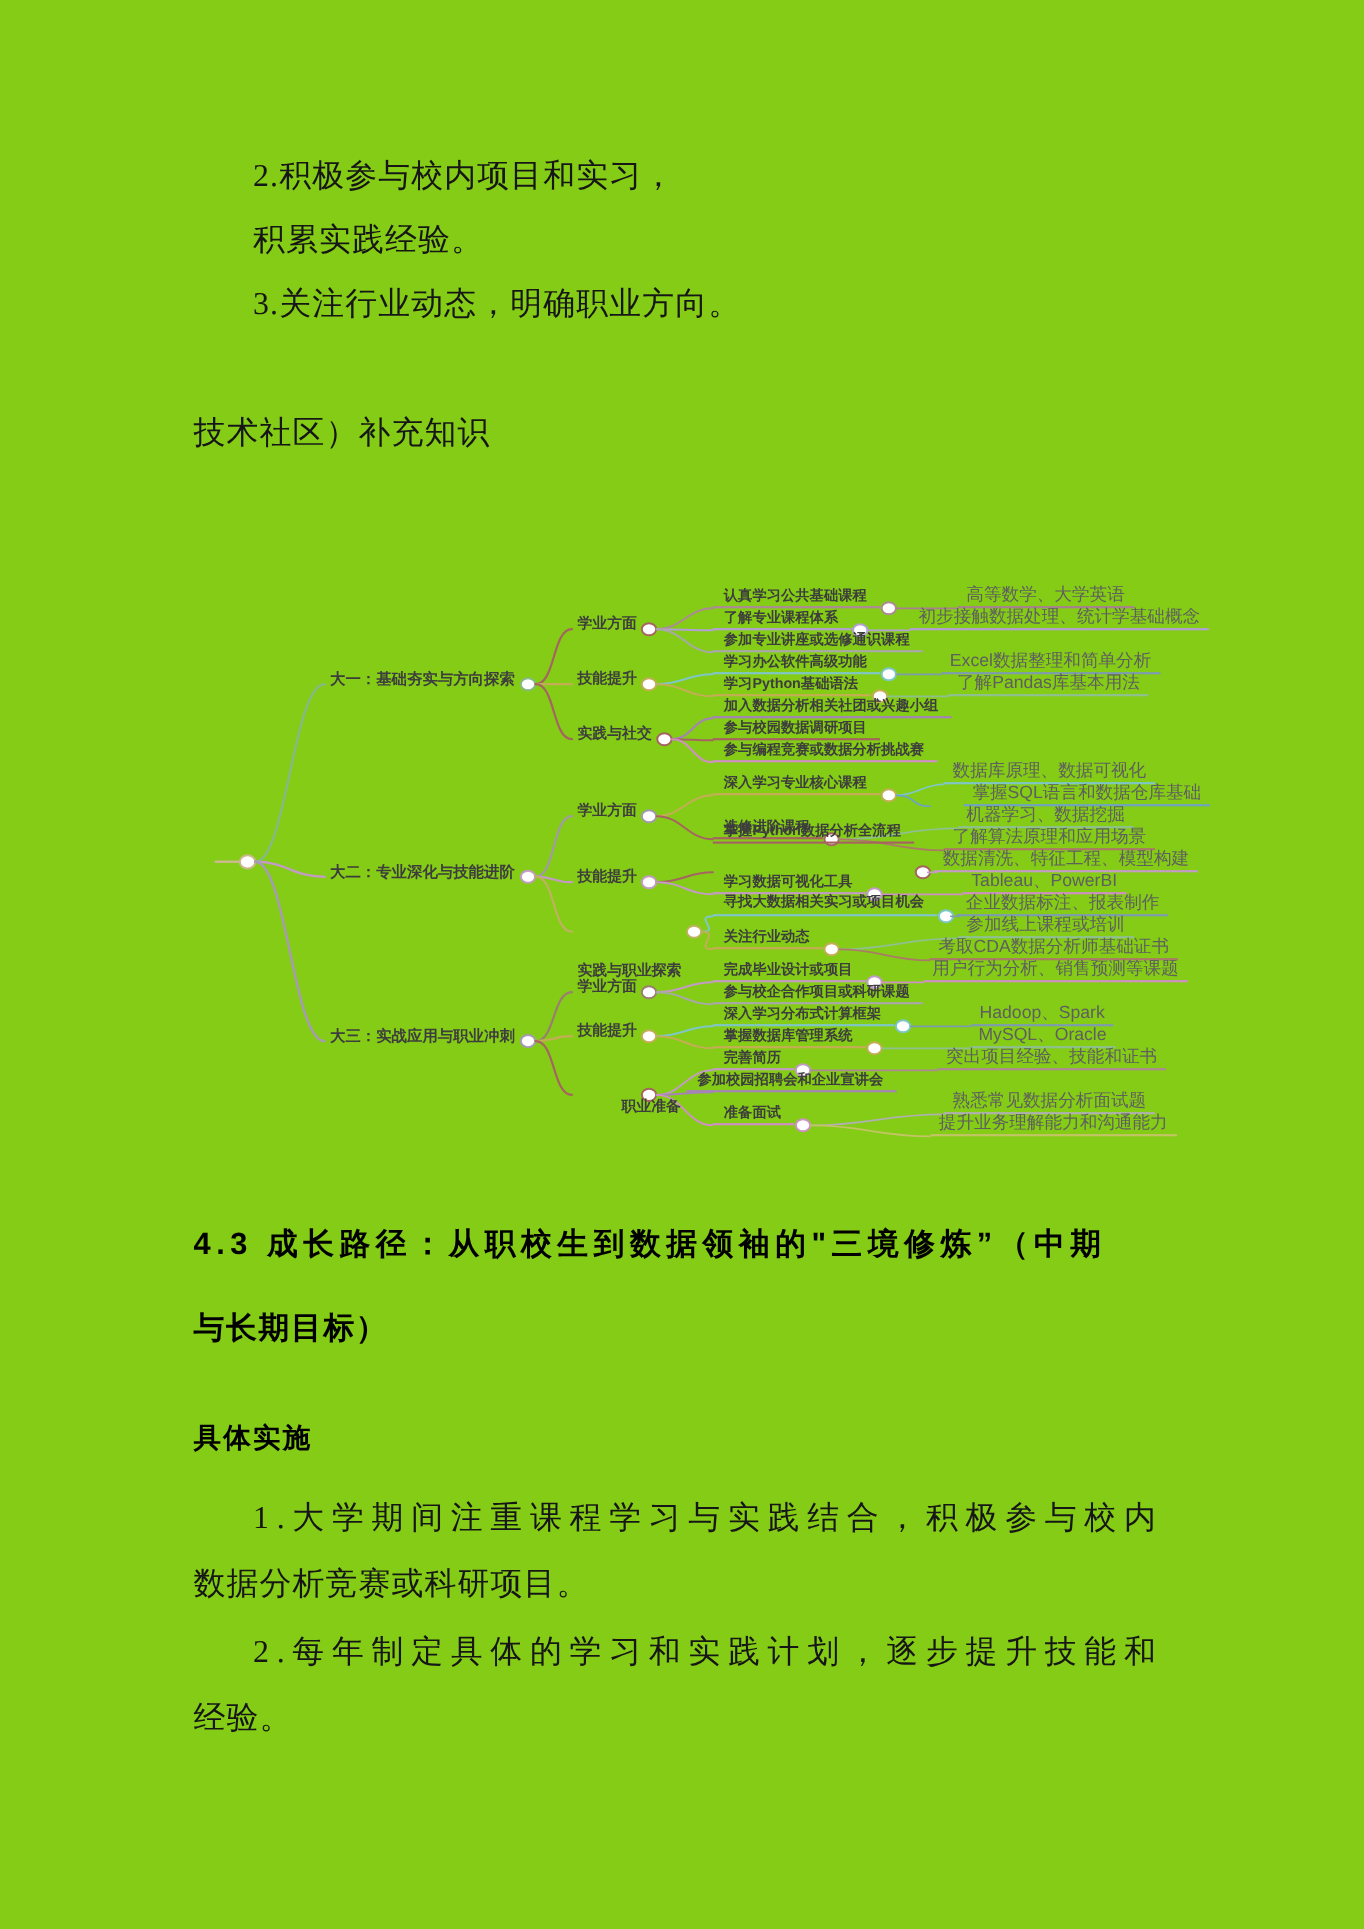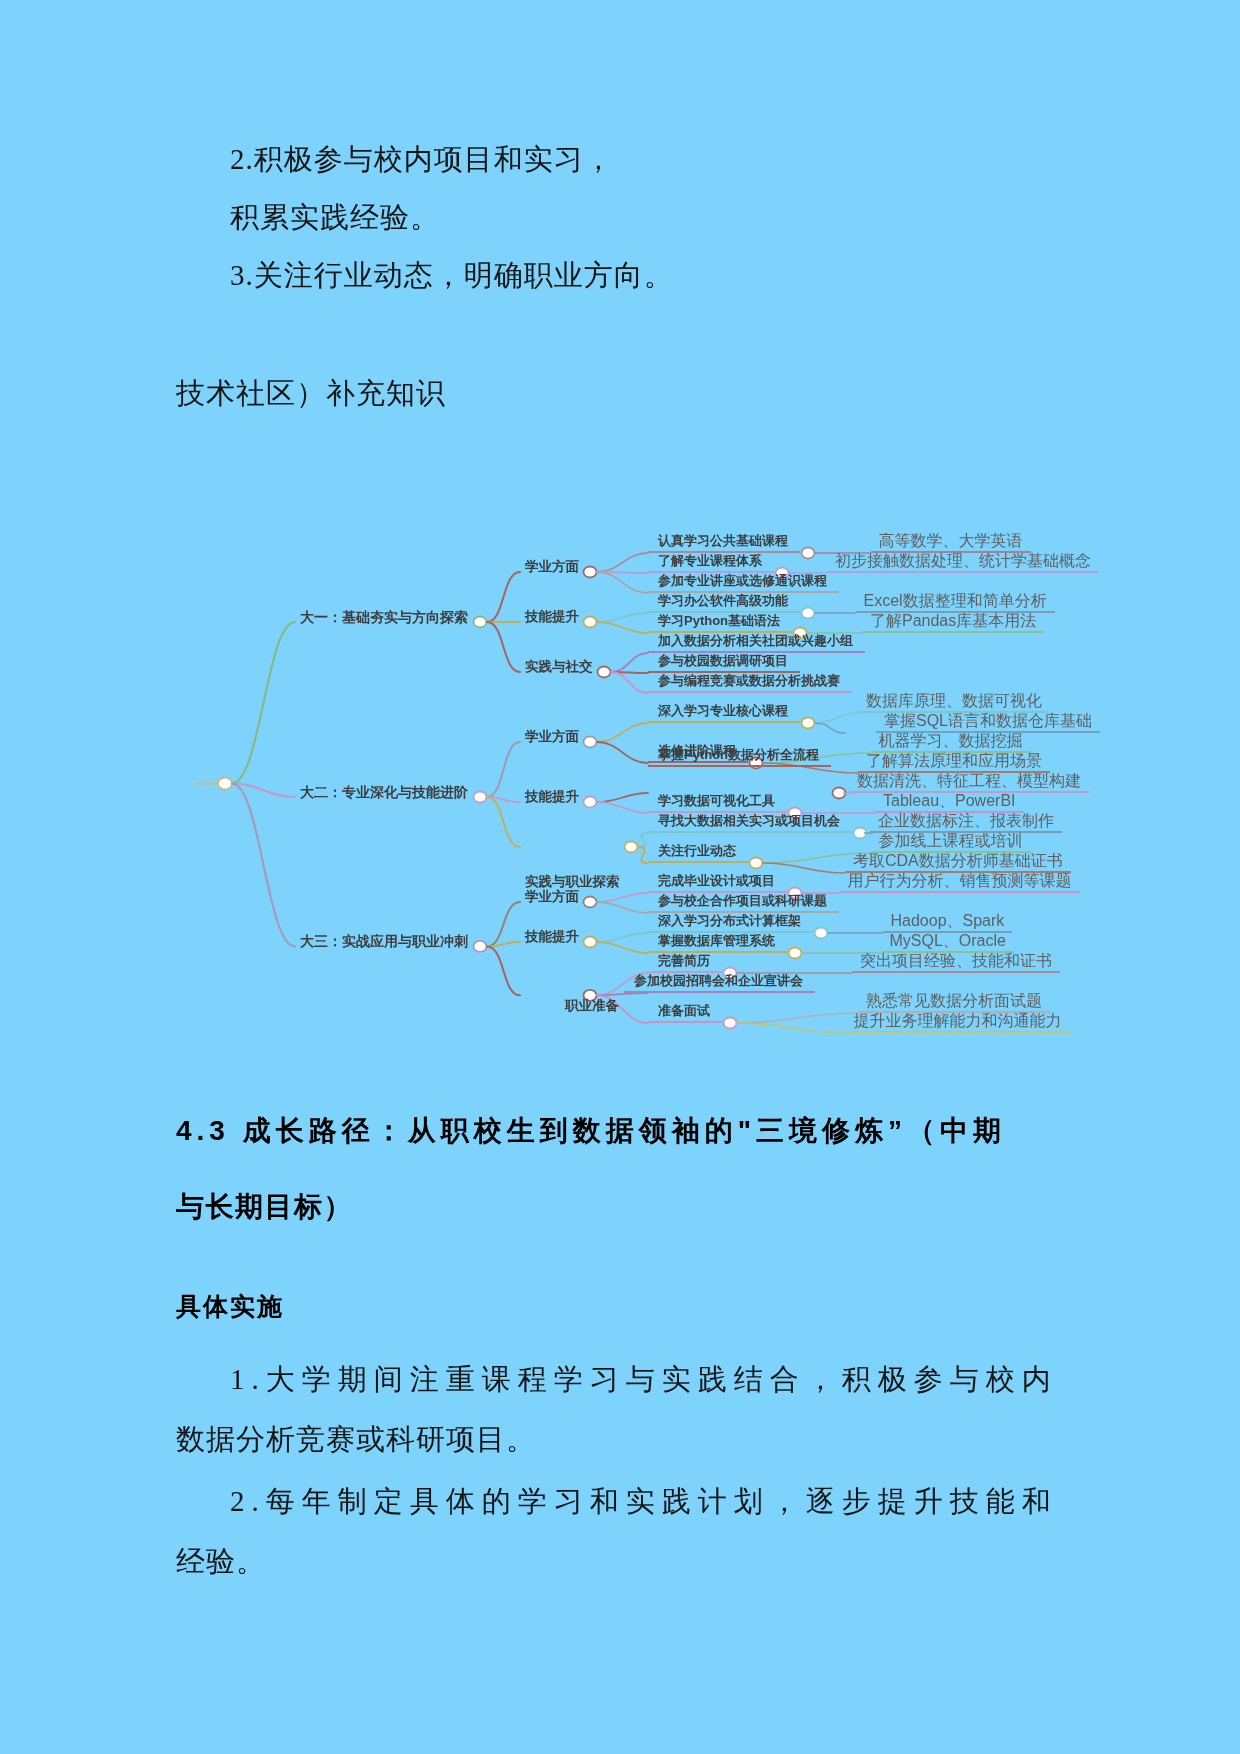--- a/index.html
+++ b/index.html
@@ -1,16 +1,16 @@
 <!DOCTYPE html>
 <html><head>
 <meta charset="utf-8">
 <style>
   html,body{margin:0;padding:0;background:#ffffff;}
-  .page{position:relative;width:1240px;height:1754px;background:#7dd3fc;overflow:hidden;
+  .page{position:relative;width:1240px;height:1754px;background:#84cc16;overflow:hidden;
         font-family:"Liberation Serif","DejaVu Serif",serif;color:#141414;}
   .doc-line{position:absolute;left:176px;font-size:29px;letter-spacing:1px;white-space:nowrap;color:#161616;}
   .doc-line.indent{left:230px;}
   .doc-line.just{letter-spacing:7px;}
   .heading{position:absolute;left:176px;margin:0;font-family:"Liberation Sans","DejaVu Sans",sans-serif;
            font-weight:bold;font-size:28px;color:#000;white-space:nowrap;letter-spacing:1.5px;}
   .heading.just{letter-spacing:5px;}
   .subheading{position:absolute;left:176px;margin:0;font-family:"Liberation Sans","DejaVu Sans",sans-serif;
               font-weight:bold;font-size:25px;color:#000;white-space:nowrap;letter-spacing:2px;}
   #mindmap{position:absolute;left:0;top:0;width:1240px;height:1754px;}
@@ -138,21 +138,21 @@
       <div class="mm-label mm-detail" style="left: 876px; top: 713px; border-bottom-color: rgb(111, 163, 192);">掌握SQL语言和数据仓库基础</div>
       <div class="mm-label mm-item" style="left: 648px; top: 743px; border-bottom-color: rgb(166, 100, 97);">选修进阶课程</div>
       <div class="mm-label mm-detail" style="left: 870.5px; top: 733px; border-bottom-color: rgb(143, 192, 143);">机器学习、数据挖掘</div>
       <div class="mm-label mm-detail" style="left: 858px; top: 753px; border-bottom-color: rgb(171, 122, 104);">了解算法原理和应用场景</div>
       <div class="mm-label mm-aspect" style="left: 525px; top: 788px;">技能提升</div>
       <div class="mm-label mm-item" style="left: 648px; top: 747px; border-bottom-color: rgb(166, 100, 97);">掌握Python数据分析全流程</div>
       <div class="mm-label mm-detail" style="left: 849px; top: 773px; border-bottom-color: rgb(196, 155, 196);">数据清洗、特征工程、模型构建</div>
       <div class="mm-label mm-item" style="left: 648px; top: 793px; border-bottom-color: rgb(196, 155, 196);">学习数据可视化工具</div>
       <div class="mm-label mm-detail" style="left: 875px; top: 793px; border-bottom-color: rgb(207, 144, 195);">Tableau、PowerBI</div>
       <div class="mm-label mm-aspect" style="left: 525px; top: 833px; margin-top: 40px;">实践与职业探索</div>
-      <div class="mm-label mm-item" style="left: 648px; top: 813px; border-bottom-color: rgb(127, 199, 199);">寻找大数据相关实习或项目机会</div>
+      <div class="mm-label mm-item" style="left: 648px; top: 813px; border-bottom-color: rgb(127, 199, 199); font-family: Liberation Mono, monospace;">寻找大数据相关实习或项目机会</div>
       <div class="mm-label mm-detail" style="left: 870px; top: 813px; border-bottom-color: rgb(126, 156, 176);">企业数据标注、报表制作</div>
       <div class="mm-label mm-item" style="left: 648px; top: 843px; border-bottom-color: rgb(196, 174, 85);">关注行业动态</div>
       <div class="mm-label mm-detail" style="left: 870.5px; top: 833px; border-bottom-color: rgb(143, 192, 143);">参加线上课程或培训</div>
       <div class="mm-label mm-detail" style="left: 845px; top: 853px; border-bottom-color: rgb(171, 122, 104);">考取CDA数据分析师基础证书</div>
       <div class="mm-label mm-year" style="left: 300px; top: 932.444px;">大三：实战应用与职业冲刺</div>
       <div class="mm-label mm-aspect" style="left: 525px; top: 888px;">学业方面</div>
       <div class="mm-label mm-item" style="left: 648px; top: 873px; border-bottom-color: rgb(196, 155, 196);">完成毕业设计或项目</div>
       <div class="mm-label mm-detail" style="left: 839.5px; top: 873px; border-bottom-color: rgb(207, 144, 195);">用户行为分析、销售预测等课题</div>
       <div class="mm-label mm-item" style="left: 648px; top: 893px; border-bottom-color: rgb(168, 168, 168);">参与校企合作项目或科研课题</div>
       <div class="mm-label mm-aspect" style="left: 525px; top: 928px;">技能提升</div>

